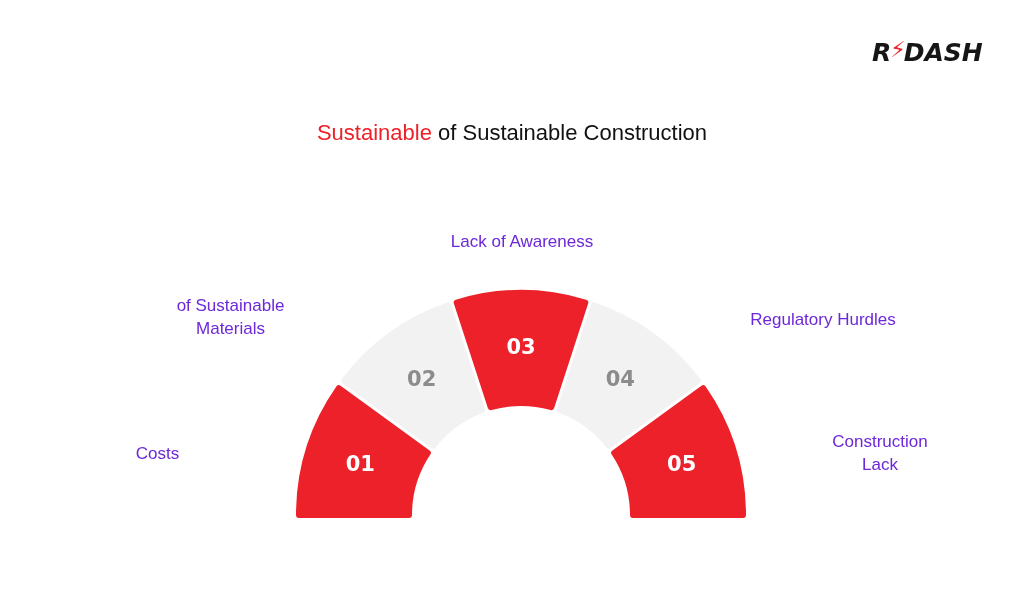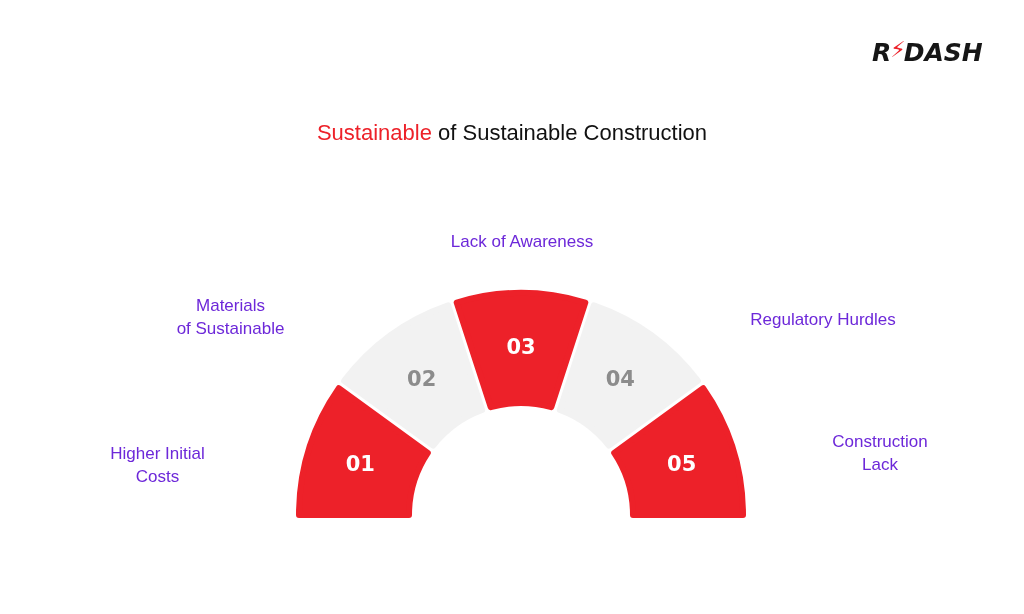--- a/index.html
+++ b/index.html
@@ -43,26 +43,25 @@
       <path d="M456.6917816957049,302.51834653663127 A222,222 0 0 1 585.308218304295,302.51834653663127 L551.3033685039625,407.1774334505385 A112,112 0 0 0 490.6966314960375,407.1774334505385 Z" fill="#ED2129" stroke="#ED2129" stroke-width="6" stroke-linejoin="round"></path>
       <text x="521" y="354" text-anchor="middle" class="seg-num" fill="#FFFFFF">03</text>
       <path d="M593.8671408023392,305.29930903477674 A222,222 0 0 1 697.9200237746368,380.8981536757158 L608.8924545886093,445.5815843857753 A112,112 0 0 0 559.860574375585,409.95783818294854 Z" fill="#F2F2F2" stroke="#F2F2F2" stroke-width="6" stroke-linejoin="round"></path>
       <text x="620.335707637428" y="386.27612795063385" text-anchor="middle" class="seg-num" fill="#8C8C8C">04</text>
       <path d="M703.2097287855042,388.17880801729956 A222,222 0 0 1 743,515 L633,515 A112,112 0 0 0 614.1810986660023,452.8607784777058 Z" fill="#ED2129" stroke="#ED2129" stroke-width="6" stroke-linejoin="round"></path>
       <text x="681.7285512538809" y="470.77612795063385" text-anchor="middle" class="seg-num" fill="#FFFFFF">05</text>
     </g>
 </svg>
 
 <div class="label" style="left:80px; top:442px; width:155px;">
-  <div>Higher Initial</div>
   <div>Costs</div>
 </div>
 <div class="label" style="left:128px; top:294px; width:205px;">
+  <div>of Sustainable</div>
   <div>Materials</div>
-  <div>of Sustainable</div>
 </div>
 <div class="label" style="left:412px; top:230px; width:220px;">
   <div>Lack of Awareness</div>
 </div>
 <div class="label" style="left:718px; top:308px; width:210px;text-align:center;">
   <div>Regulatory Hurdles</div>
 </div>
 <div class="label" style="left:805px; top:430px; width:150px;">
   <div>Construction</div>
   <div>Lack</div>

